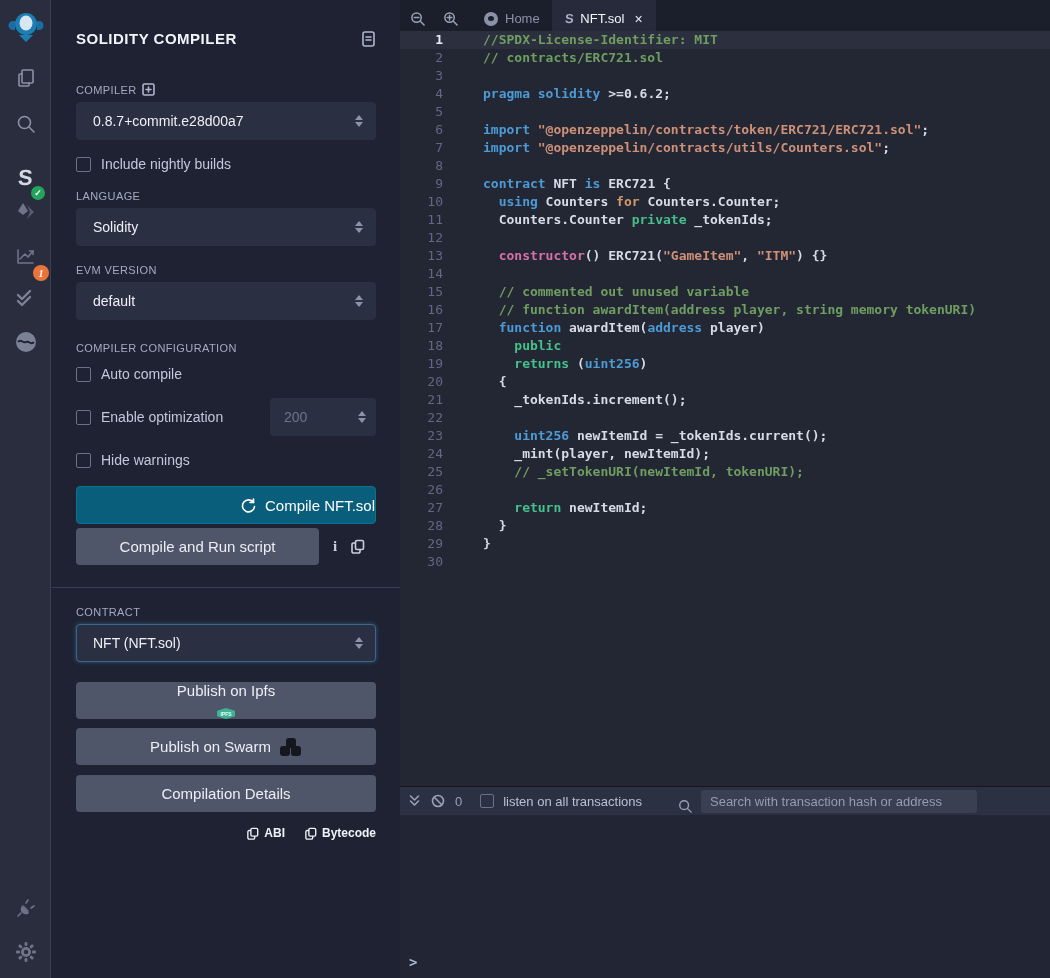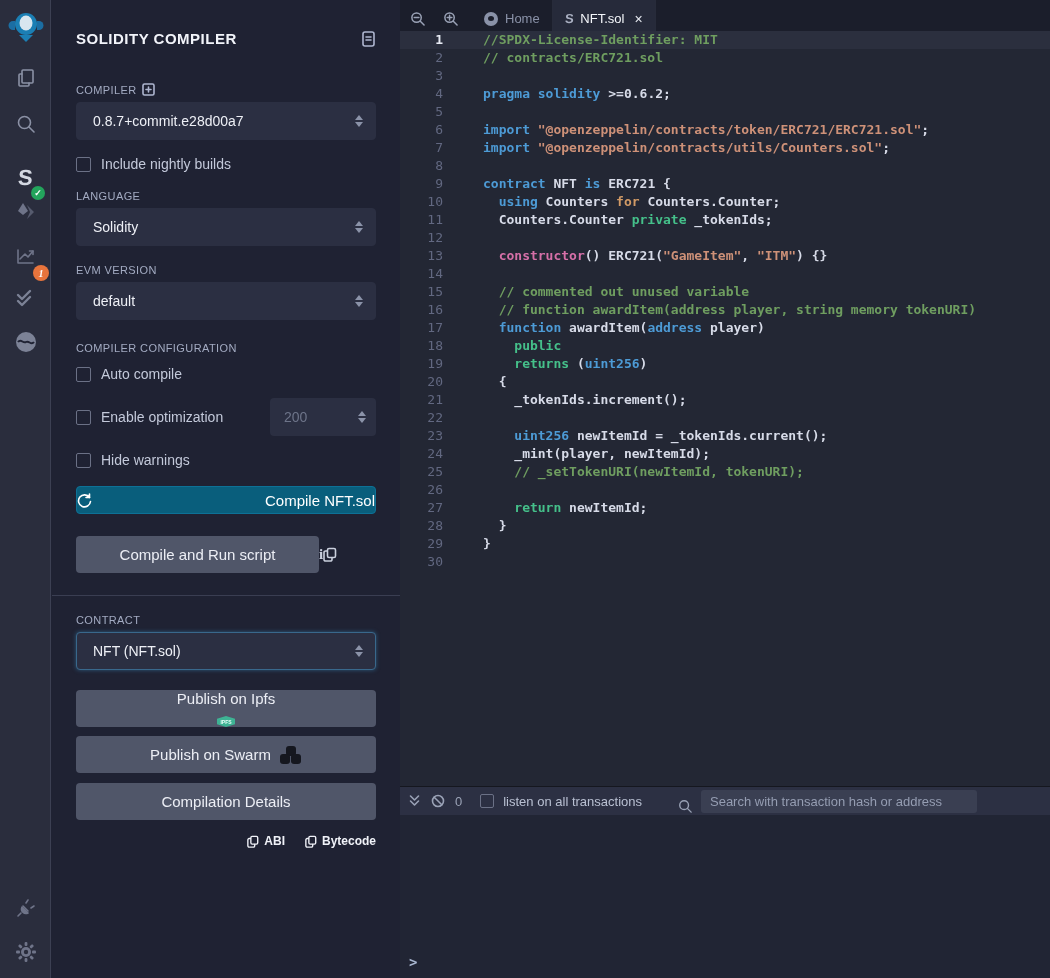--- a/index.html
+++ b/index.html
@@ -36,23 +36,23 @@
     color:#eef0f6; font-size:14px; cursor:pointer; border:1px solid #2b2f42; }
   .stepper { display:flex; flex-direction:column; gap:2px; align-items:center; }
   .stepper i { display:block; width:0; height:0; border-left:4px solid transparent;
     border-right:4px solid transparent; }
   .stepper .up { border-bottom:5px solid #8b93a9; }
   .stepper .dn { border-top:5px solid #8b93a9; }
   .checkrow { display:flex; align-items:center; gap:10px; margin:0 24px; color:#c3c9da;
     font-size:14px; }
   .cb { width:15px; height:15px; border:1px solid #6b7186; border-radius:2px;
     background:transparent; flex:0 0 15px; cursor:pointer; }
-  .btn-primary { margin:0 24px; height:28px; background:#095e7c; border:1px solid #0d7196;
+  .btn-primary { margin:0 24px; height:38px; background:#095e7c; border:1px solid #0d7196;
     border-radius:4px; color:#fff; font-size:15px; display:flex; align-items:center;
-    justify-content:space-between; gap:9px; cursor:pointer; }
+    justify-content:flex-end; gap:9px; cursor:pointer; }
   .btn-secondary { background:#505669; border:none; border-radius:4px; color:#eceef5;
     font-size:15px; display:flex; align-items:center; justify-content:center; gap:9px;
     cursor:pointer; }
   .divider { height:1px; background:#3a3e52; margin-top:22px; }
   .opt-input { width:106px; height:38px; background:#2b2f42; border-radius:4px;
     display:flex; align-items:center; justify-content:space-between; padding:0 10px 0 14px;
     color:#6d7489; font-size:14px; }
   .minirow { display:flex; justify-content:flex-end; gap:20px; margin:14px 24px 0 24px; }
   .minilabel { display:flex; gap:5px; align-items:center; color:#f0f2f8; font-size:12px;
     font-weight:bold; cursor:pointer; }
@@ -270,21 +270,21 @@
 
     <div class="btn-primary" style="margin-top:18px;">
       <svg class="stroke" width="15" height="15" viewBox="0 0 15 15" style="color:#fff;">
         <path d="M12.5 4.5 A6 6 0 1 0 13.5 8.5"></path>
         <path d="M12.5 1 v3.8 h-3.8" fill="#fff" stroke="none"></path>
         <path d="M12.5 1 v3.5 M12.5 4.5 h-3.5"></path>
       </svg>
       <span>Compile NFT.sol</span>
     </div>
 
-    <div style="display:flex;align-items:center;margin:22px 24px 0 24px;">
+    <div style="display:flex;align-items:center;gap:14px;margin:4px 24px 0 24px;">
       <div class="btn-secondary" style="width:243px;height:37px;">
         <span>Compile and Run script</span>
       </div>
       <span style="color:#c9cfdd;font-size:15px;font-weight:bold;font-family:'Liberation Serif',serif;cursor:pointer;">i</span>
       <svg class="stroke" width="14" height="15" viewBox="0 0 14 15" style="color:#c9cfdd;cursor:pointer;">
         <rect x="4.5" y="1.5" width="8" height="9" rx="1.5"></rect>
         <path d="M9 11 v1.5 a1.5 1.5 0 0 1 -1.5 1.5 h-5 a1.5 1.5 0 0 1 -1.5 -1.5 v-7 a1.5 1.5 0 0 1 1.5 -1.5 H4"></path>
       </svg>
     </div>
 

